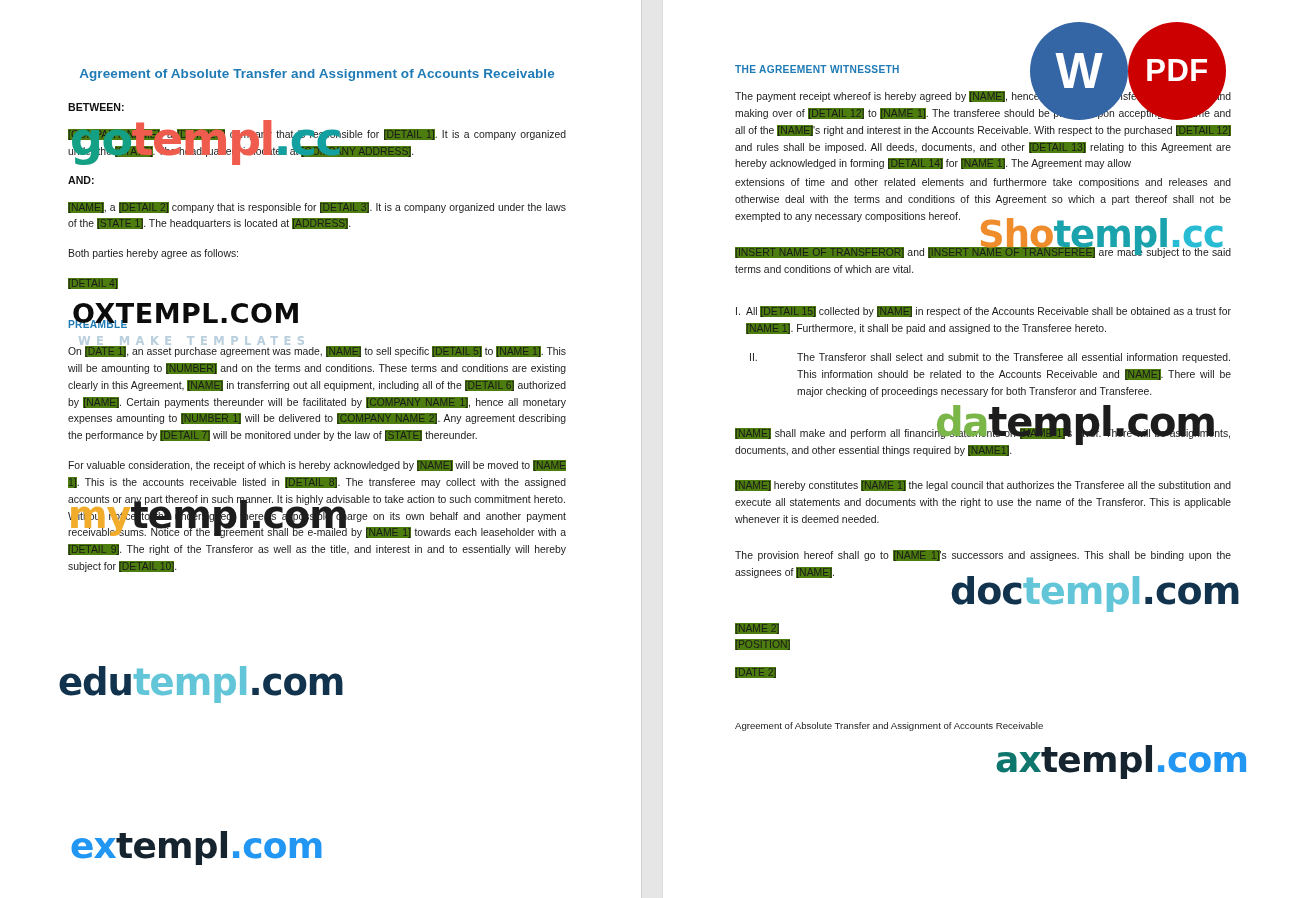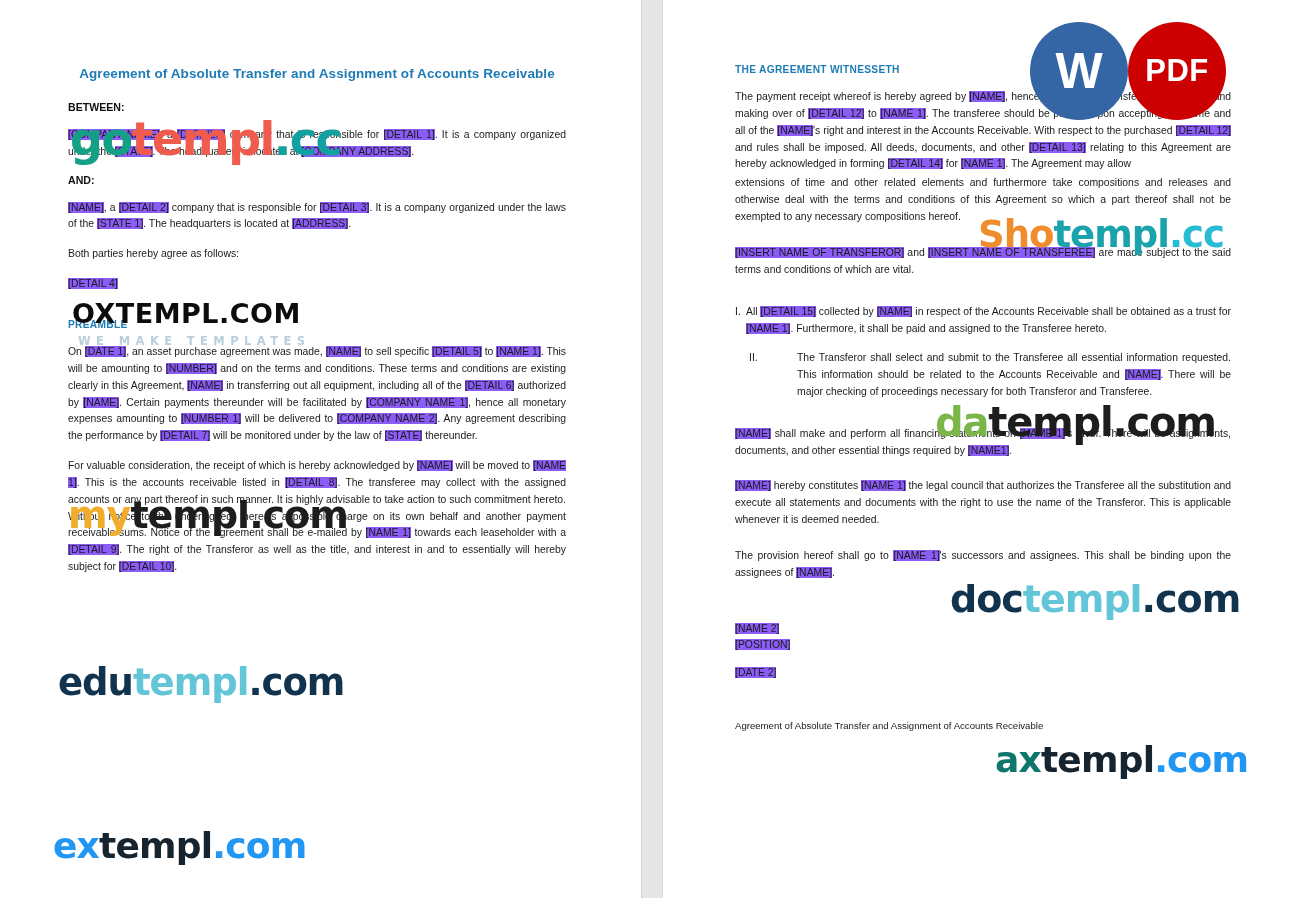--- a/index.html
+++ b/index.html
@@ -41,21 +41,21 @@
     letter-spacing:.1px;
   }
   p.body{
     font-size:10.4px;
     line-height:1.62;
     color:#1a1a1a;
     text-align:justify;
     margin:0 0 13px 0;
   }
   p.body.left-align{text-align:left;}
-  .hl{background:#8b5cf6;}
+  .hl{background:#4d7c0f;}
   .heading-sm{
     color:#1f7bb6;
     font-weight:bold;
     font-size:10.2px;
     letter-spacing:.3px;
     margin:0 0 14px 0;
   }
   .section-label{
     font-weight:bold;font-size:10.6px;color:#111;
     margin:0 0 14px 0;
@@ -111,36 +111,36 @@
   .wm-my{left:68px;top:496px;font-size:38px;letter-spacing:-1px;}
   .wm-my .a{color:#f0ac2a;}
   .wm-my .b{color:#1d1d1d;}
   .wm-my .c{color:#1d1d1d;}
 
   .wm-edu{left:58px;top:664px;font-size:37px;letter-spacing:-1px;}
   .wm-edu .a{color:#11334d;}
   .wm-edu .b{color:#63c6d8;}
   .wm-edu .c{color:#11334d;}
 
-  .wm-ex{left:53px;top:828px;font-size:36px;letter-spacing:-.8px;}
+  .wm-ex{left:70px;top:828px;font-size:36px;letter-spacing:-.8px;}
   .wm-ex .a{color:#2196f3;}
   .wm-ex .b{color:#15242e;}
   .wm-ex .c{color:#2196f3;}
 
   .wm-sho{left:978px;top:216px;font-size:37px;letter-spacing:-1px;}
   .wm-sho .a{color:#ef8c2c;}
   .wm-sho .b{color:#1aa3ad;}
   .wm-sho .c{color:#28bcd4;}
 
   .wm-da{left:935px;top:402px;font-size:40px;letter-spacing:-1.2px;}
   .wm-da .a{color:#7ab648;}
   .wm-da .b{color:#1d1d1d;}
   .wm-da .c{color:#1d1d1d;}
 
-  .wm-doc{left:950px;top:572px;font-size:38px;letter-spacing:-1px;margin-top:8px;}
+  .wm-doc{left:950px;top:572px;font-size:38px;letter-spacing:-1px;}
   .wm-doc .a{color:#11334d;}
   .wm-doc .b{color:#63c6d8;}
   .wm-doc .c{color:#11334d;}
 
   .wm-ax{left:995px;top:742px;font-size:36px;letter-spacing:-.8px;}
   .wm-ax .a{color:#0f766e;}
   .wm-ax .b{color:#15242e;}
   .wm-ax .c{color:#2196f3;}
 </style>
 </head>

